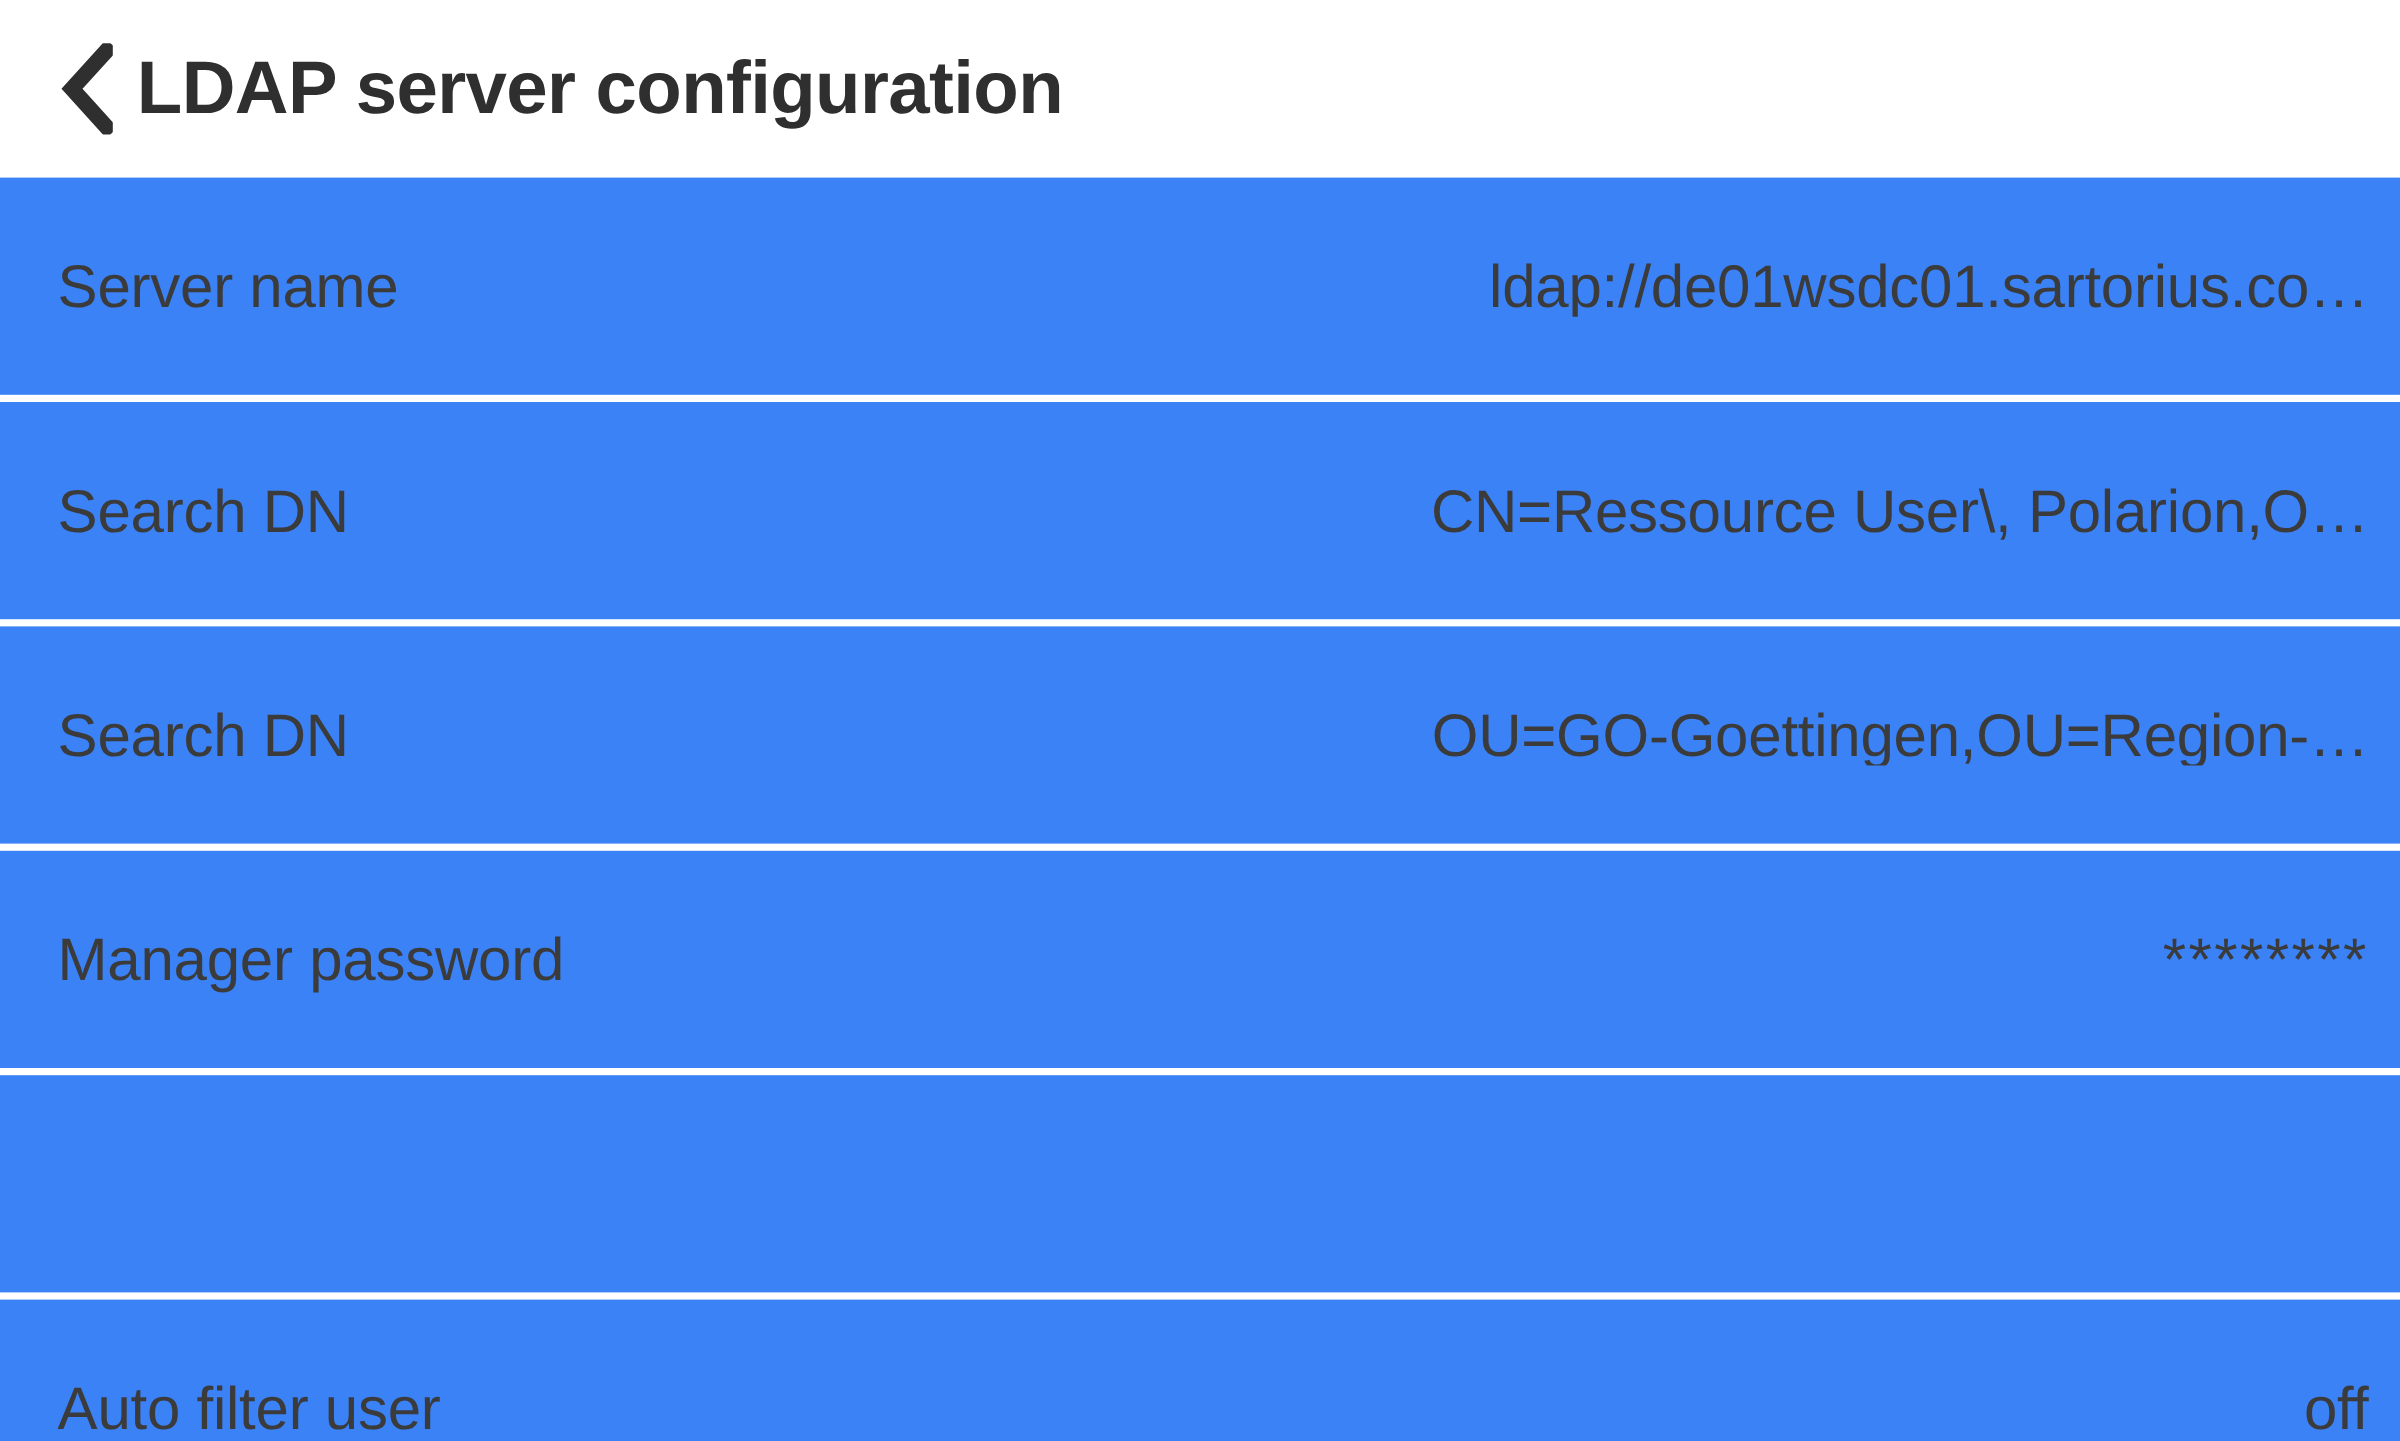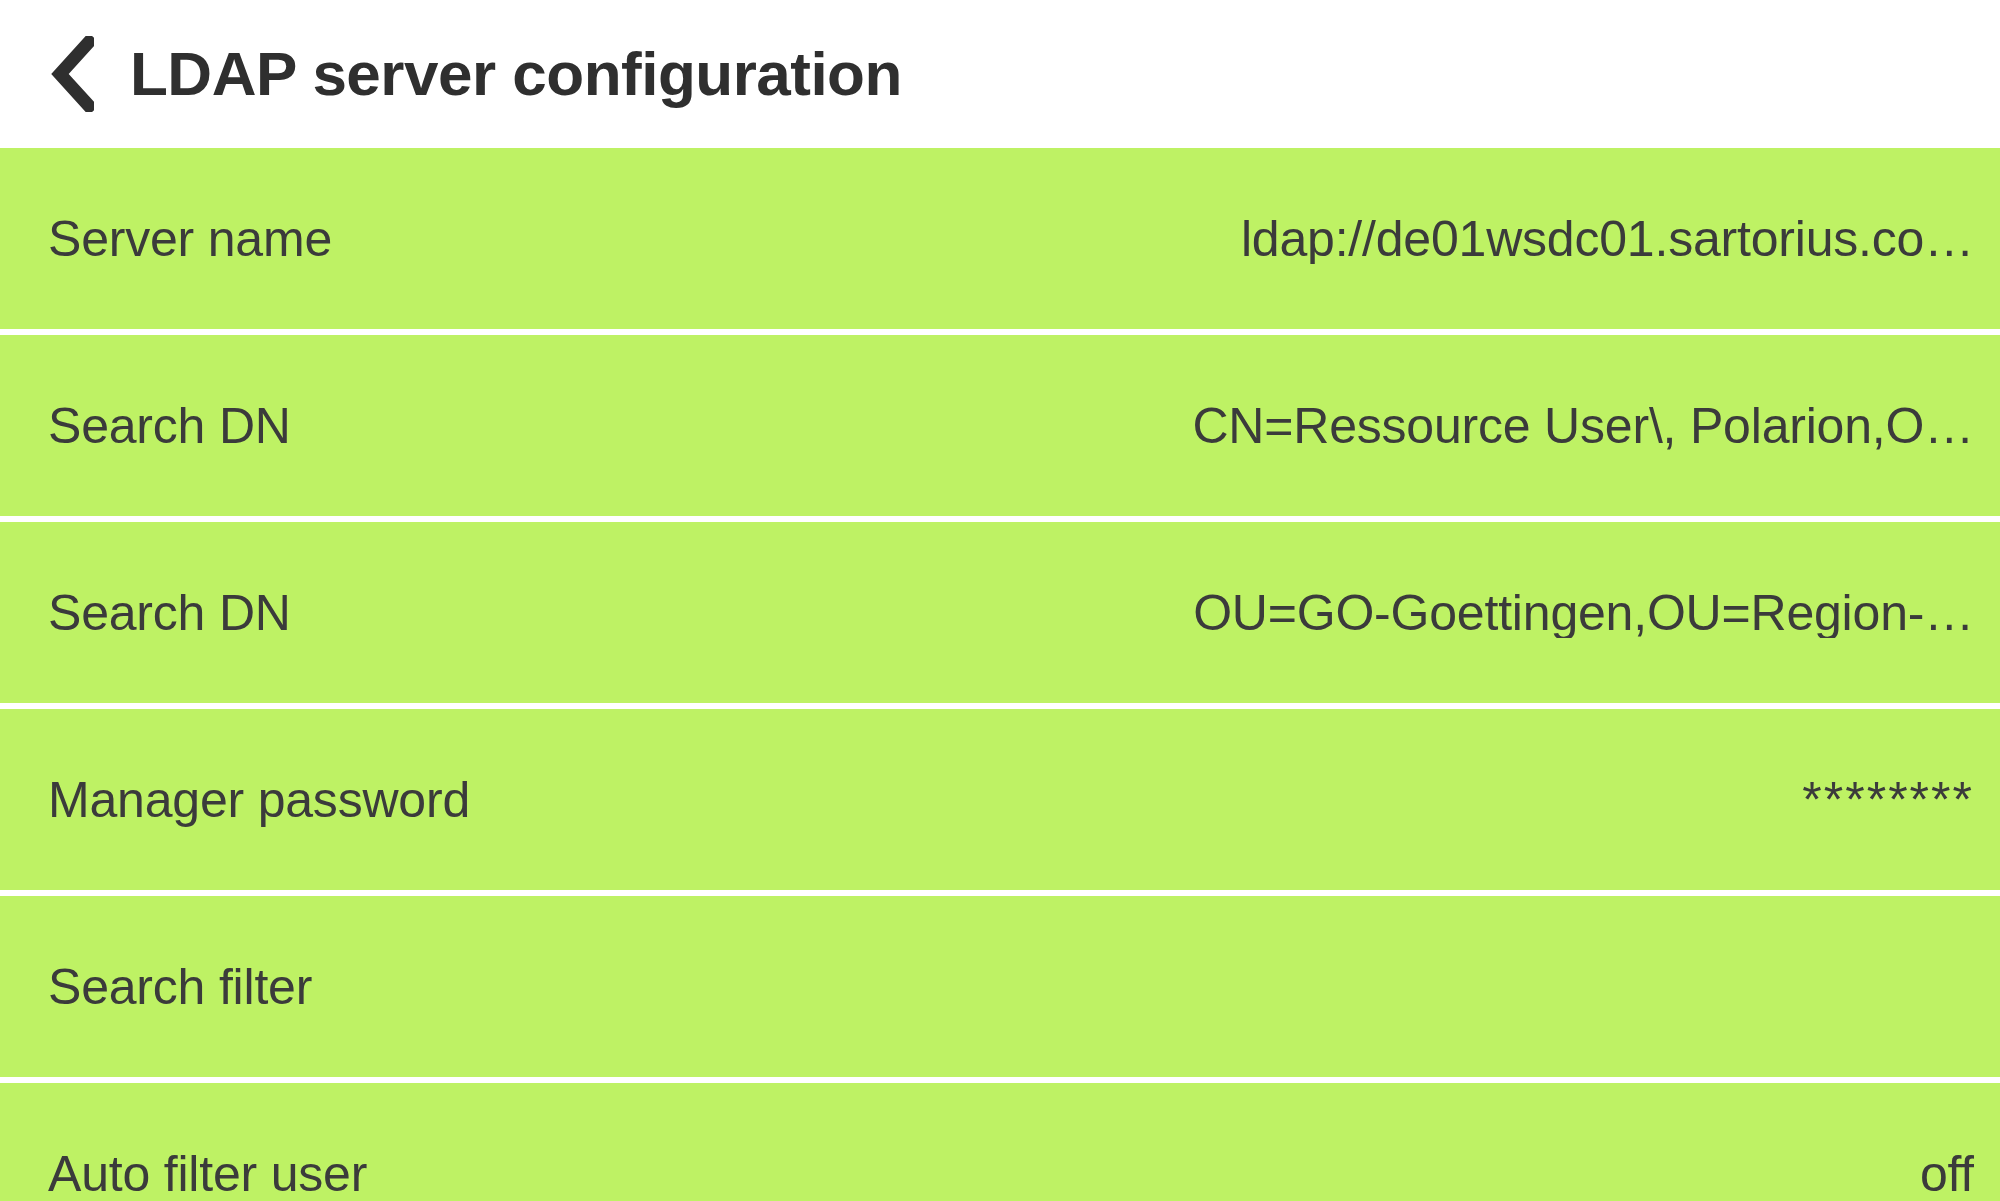--- a/index.html
+++ b/index.html
@@ -44,36 +44,36 @@
     flex: 0 0 auto;
   }
   .back-btn svg {
     display: block;
   }
   .page-title {
     font-size: 62px;
     font-weight: 700;
     color: #2f2f2f;
     letter-spacing: -0.5px;
-    margin-left: 28px;
+    margin-left: 12px;
     line-height: 1;
     white-space: nowrap;
   }
 
   
   .list {
     flex: 1 1 auto;
     display: flex;
     flex-direction: column;
     background: #ffffff;
   }
   .row {
     height: 181px;
     min-height: 181px;
-    background: #bef264;
+    background: #3b82f6;
     display: flex;
     align-items: center;
     justify-content: space-between;
     padding: 0 26px 0 48px;
     box-sizing: border-box;
     margin-bottom: 6px;
     cursor: pointer;
     gap: 16px;
   }
   .row:last-child {
@@ -136,21 +136,20 @@
       <span class="row-label">Search DN</span>
       <span class="row-value">OU=GO-Goettingen,OU=Region-…</span>
     </div>
 
     <div class="row">
       <span class="row-label">Manager password</span>
       <span class="row-value masked">********</span>
     </div>
 
     <div class="row">
-      <span class="row-label">Search filter</span>
     </div>
 
     <div class="row">
       <span class="row-label">Auto filter user</span>
       <span class="row-value">off</span>
     </div>
 
   </div>
 </div>
 

